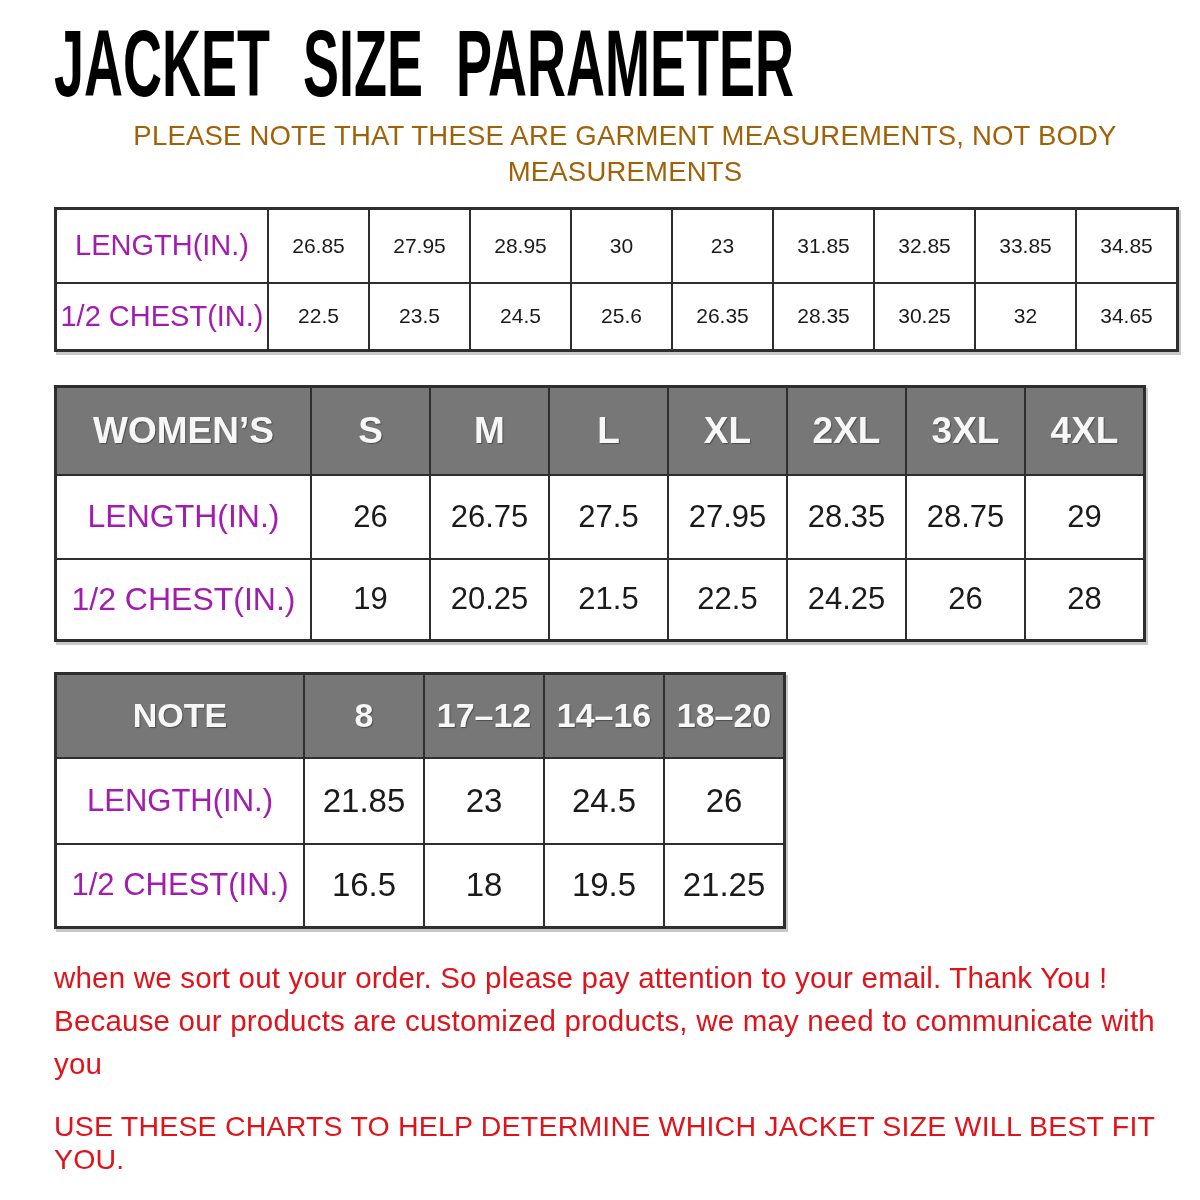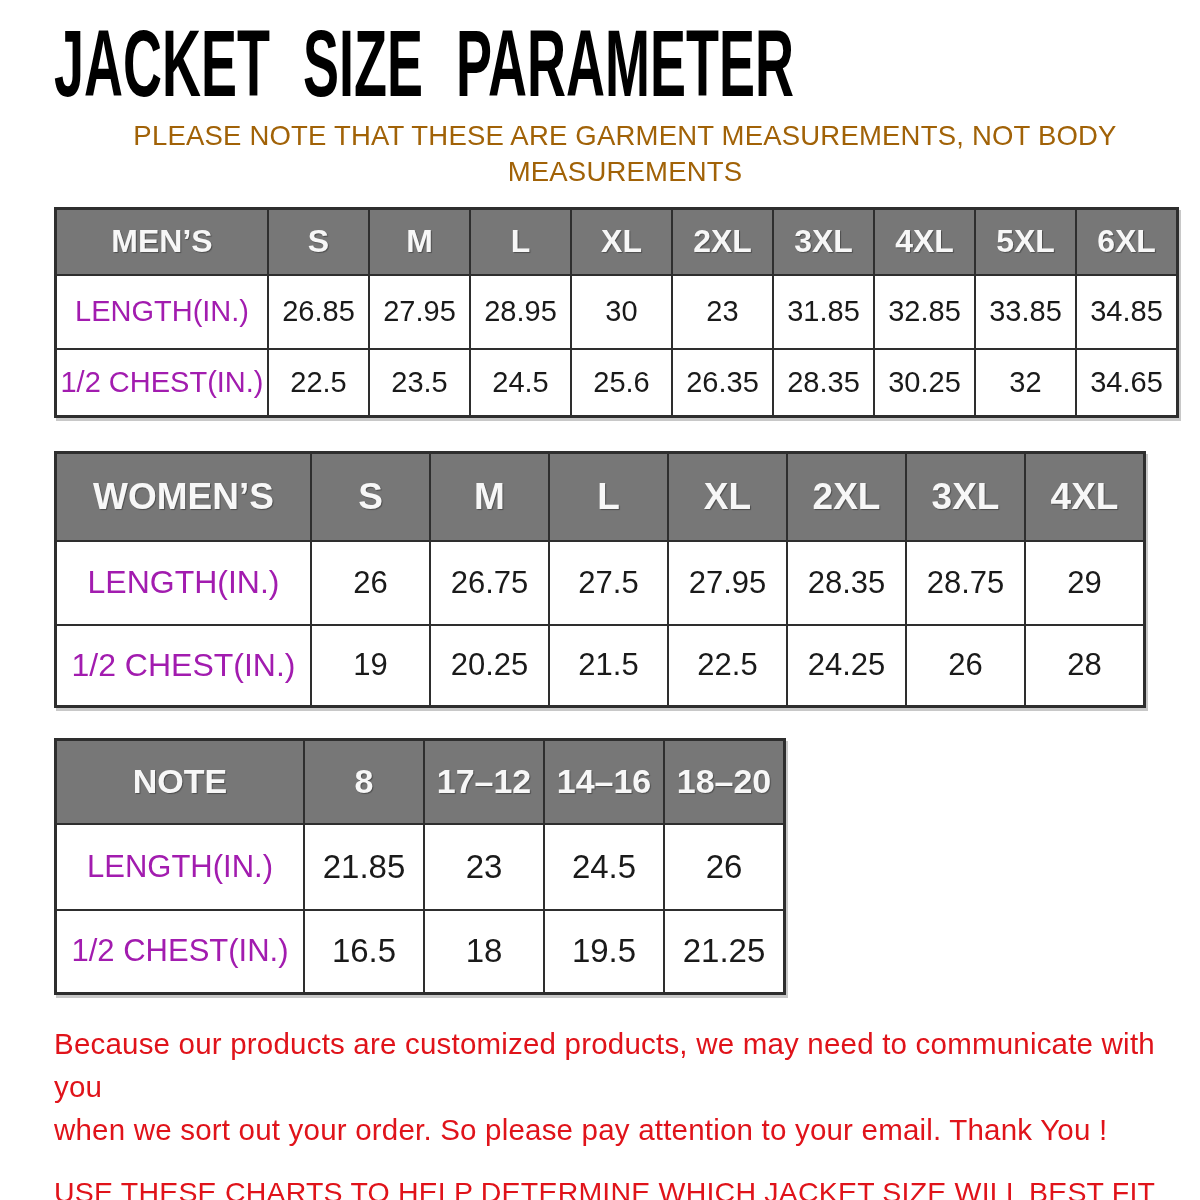--- a/index.html
+++ b/index.html
@@ -55,21 +55,21 @@
 
   
   .t-mens { margin-top:17px; }
   .t-mens th.name, .t-mens td.rowlabel { width:210px; }
   .t-mens th:not(.name), .t-mens td.val { width:99px; }
   .t-mens tr.hrow { height:66px; }
   .t-mens tr.drow1 { height:74px; }
   .t-mens tr.drow2 { height:68px; }
   .t-mens .hdr { font-size:32px; }
   .t-mens .rowlabel { font-size:29px; }
-  .t-mens .val { font-size:29px; }
+  .t-mens .val { font-size:21px; }
 
   
   .t-womens { margin-top:33px; }
   .t-womens th.name, .t-womens td.rowlabel { width:253px; }
   .t-womens th:not(.name), .t-womens td.val { width:117px; }
   .t-womens tr.hrow { height:88px; }
   .t-womens tr.drow1 { height:84px; }
   .t-womens tr.drow2 { height:82px; }
   .t-womens .hdr { font-size:37px; }
   .t-womens .rowlabel { font-size:32px; }
@@ -97,32 +97,20 @@
 
   <h1 class="title-wrap"><span class="title">JACKET SIZE PARAMETER</span></h1>
 
   <div class="note">
     <div>PLEASE NOTE THAT THESE ARE GARMENT MEASUREMENTS, NOT BODY</div>
     <div>MEASUREMENTS</div>
   </div>
 
   <table class="size-table t-mens">
       <tbody>
-        <tr class="hrow">
-          <th class="hdr name">MEN’S</th>
-          <th class="hdr">S</th>
-          <th class="hdr">M</th>
-          <th class="hdr">L</th>
-          <th class="hdr">XL</th>
-          <th class="hdr">2XL</th>
-          <th class="hdr">3XL</th>
-          <th class="hdr">4XL</th>
-          <th class="hdr">5XL</th>
-          <th class="hdr">6XL</th>
-        </tr>
         <tr class="drow1">
           <td class="rowlabel">LENGTH(IN.)</td>
           <td class="val">26.85</td>
           <td class="val">27.95</td>
           <td class="val">28.95</td>
           <td class="val">30</td>
           <td class="val">23</td>
           <td class="val">31.85</td>
           <td class="val">32.85</td>
           <td class="val">33.85</td>
@@ -196,19 +184,19 @@
           <td class="rowlabel">1/2 CHEST(IN.)</td>
           <td class="val">16.5</td>
           <td class="val">18</td>
           <td class="val">19.5</td>
           <td class="val">21.25</td>
         </tr>
       </tbody>
     </table>
 
   <div class="footer-para">
+    <div>when we sort out your order. So please pay attention to your email. Thank You !</div>
     <div>Because our products are customized products, we may need to communicate with you</div>
-    <div>when we sort out your order. So please pay attention to your email. Thank You !</div>
   </div>
 
   <div class="footer-final">USE THESE CHARTS TO HELP DETERMINE WHICH JACKET SIZE WILL BEST FIT YOU.</div>
 
 </div>
 
 </body></html>

